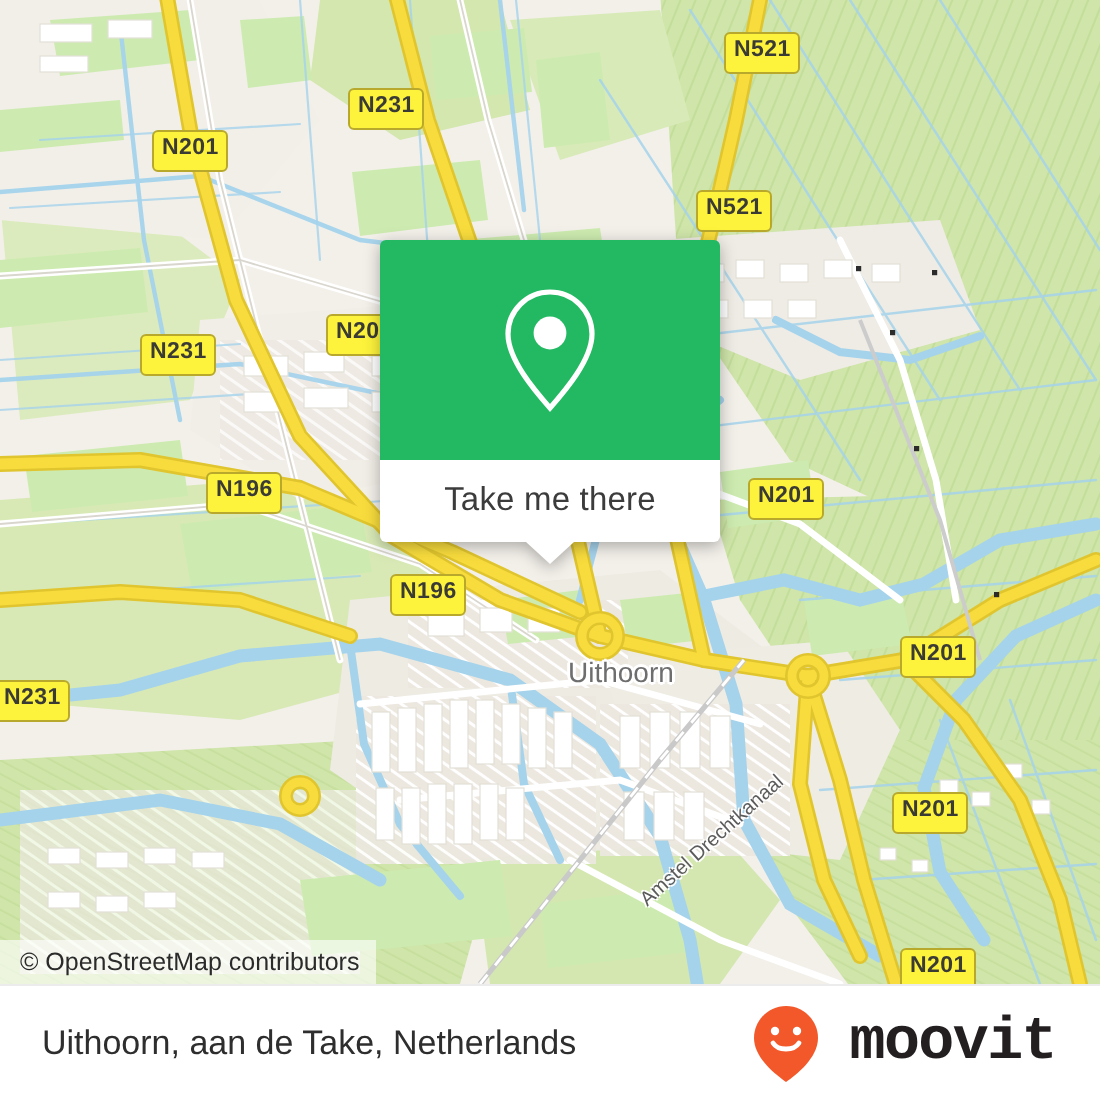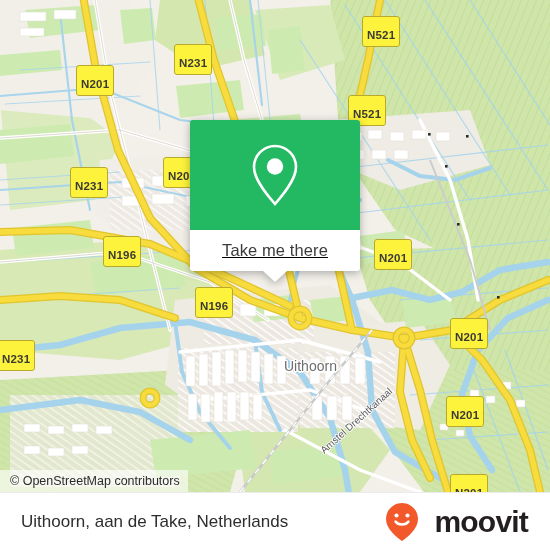--- a/index.html
+++ b/index.html
@@ -23,35 +23,34 @@
   
   .shield {
     position: absolute;
     background: #fdf33c;
     border: 1.5px solid #b8a92c;
     border-radius: 3px;
     color: #3b3b36;
     font-size: 11.5px;
     font-weight: bold;
     line-height: 1;
-    padding: 13px 4px 4px 4px;
+    padding: 3px 4px 4px 4px;
     letter-spacing: .2px;
     white-space: nowrap;
     font-family: "Liberation Sans", sans-serif;
   }
 
   
   .place-label {
     position: absolute;
     color: #6e6e6e;
     font-size: 14px;
     white-space: nowrap;
     text-shadow: 1.5px 0 #fff, -1.5px 0 #fff, 0 1.5px #fff, 0 -1.5px #fff,
                  1px 1px #fff, -1px -1px #fff, 1px -1px #fff, -1px 1px #fff;
-    margin-top: 30px;
   }
   .water-label {
     position: absolute;
     color: #5b5b5b;
     font-size: 10px;
     white-space: nowrap;
     transform-origin: left center;
     text-shadow: 1px 0 #fff, -1px 0 #fff, 0 1px #fff, 0 -1px #fff;
   }
 
@@ -79,21 +78,21 @@
     background: #22b962;
     border-radius: 3px 3px 0 0;
     height: 110px;
     display: flex; align-items: center; justify-content: center;
   }
   .popup-foot {
     position: relative;
     background: #ffffff;
     border-radius: 0 0 3px 3px;
     height: 41px;
-    display: flex; align-items: center; justify-content: center; text-decoration: underline;
+    display: flex; align-items: center; justify-content: center;
   }
   .popup-foot-label {
     font-size: 16.5px;
     color: #3c3c3c;
     letter-spacing: .1px;
   }
   .popup-tail {
     position: absolute;
     left: 50%; bottom: -11px;
     margin-left: -12px;
@@ -107,21 +106,21 @@
   .footer {
     position: absolute;
     left: 0; top: 492px;
     width: 550px; height: 58px;
     background: #ffffff;
     display: flex; align-items: center; justify-content: space-between;
     padding: 0 22px 0 21px;
     border-top: 1px solid #ececec;
   }
   .footer-title { font-size: 17px; color: #2e2e2e; white-space: nowrap; }
-  .brand { display: flex; align-items: center; gap: 15px; }
+  .brand { display: flex; align-items: center; gap: 15px; font-family: Liberation Mono, monospace; }
   .brand-word {
     font-size: 30px; font-weight: bold; color: #231f20;
     letter-spacing: -0.8px; line-height: 1;
   }
 </style>
 </head>
 <body>
 
 <div id="app">
 

